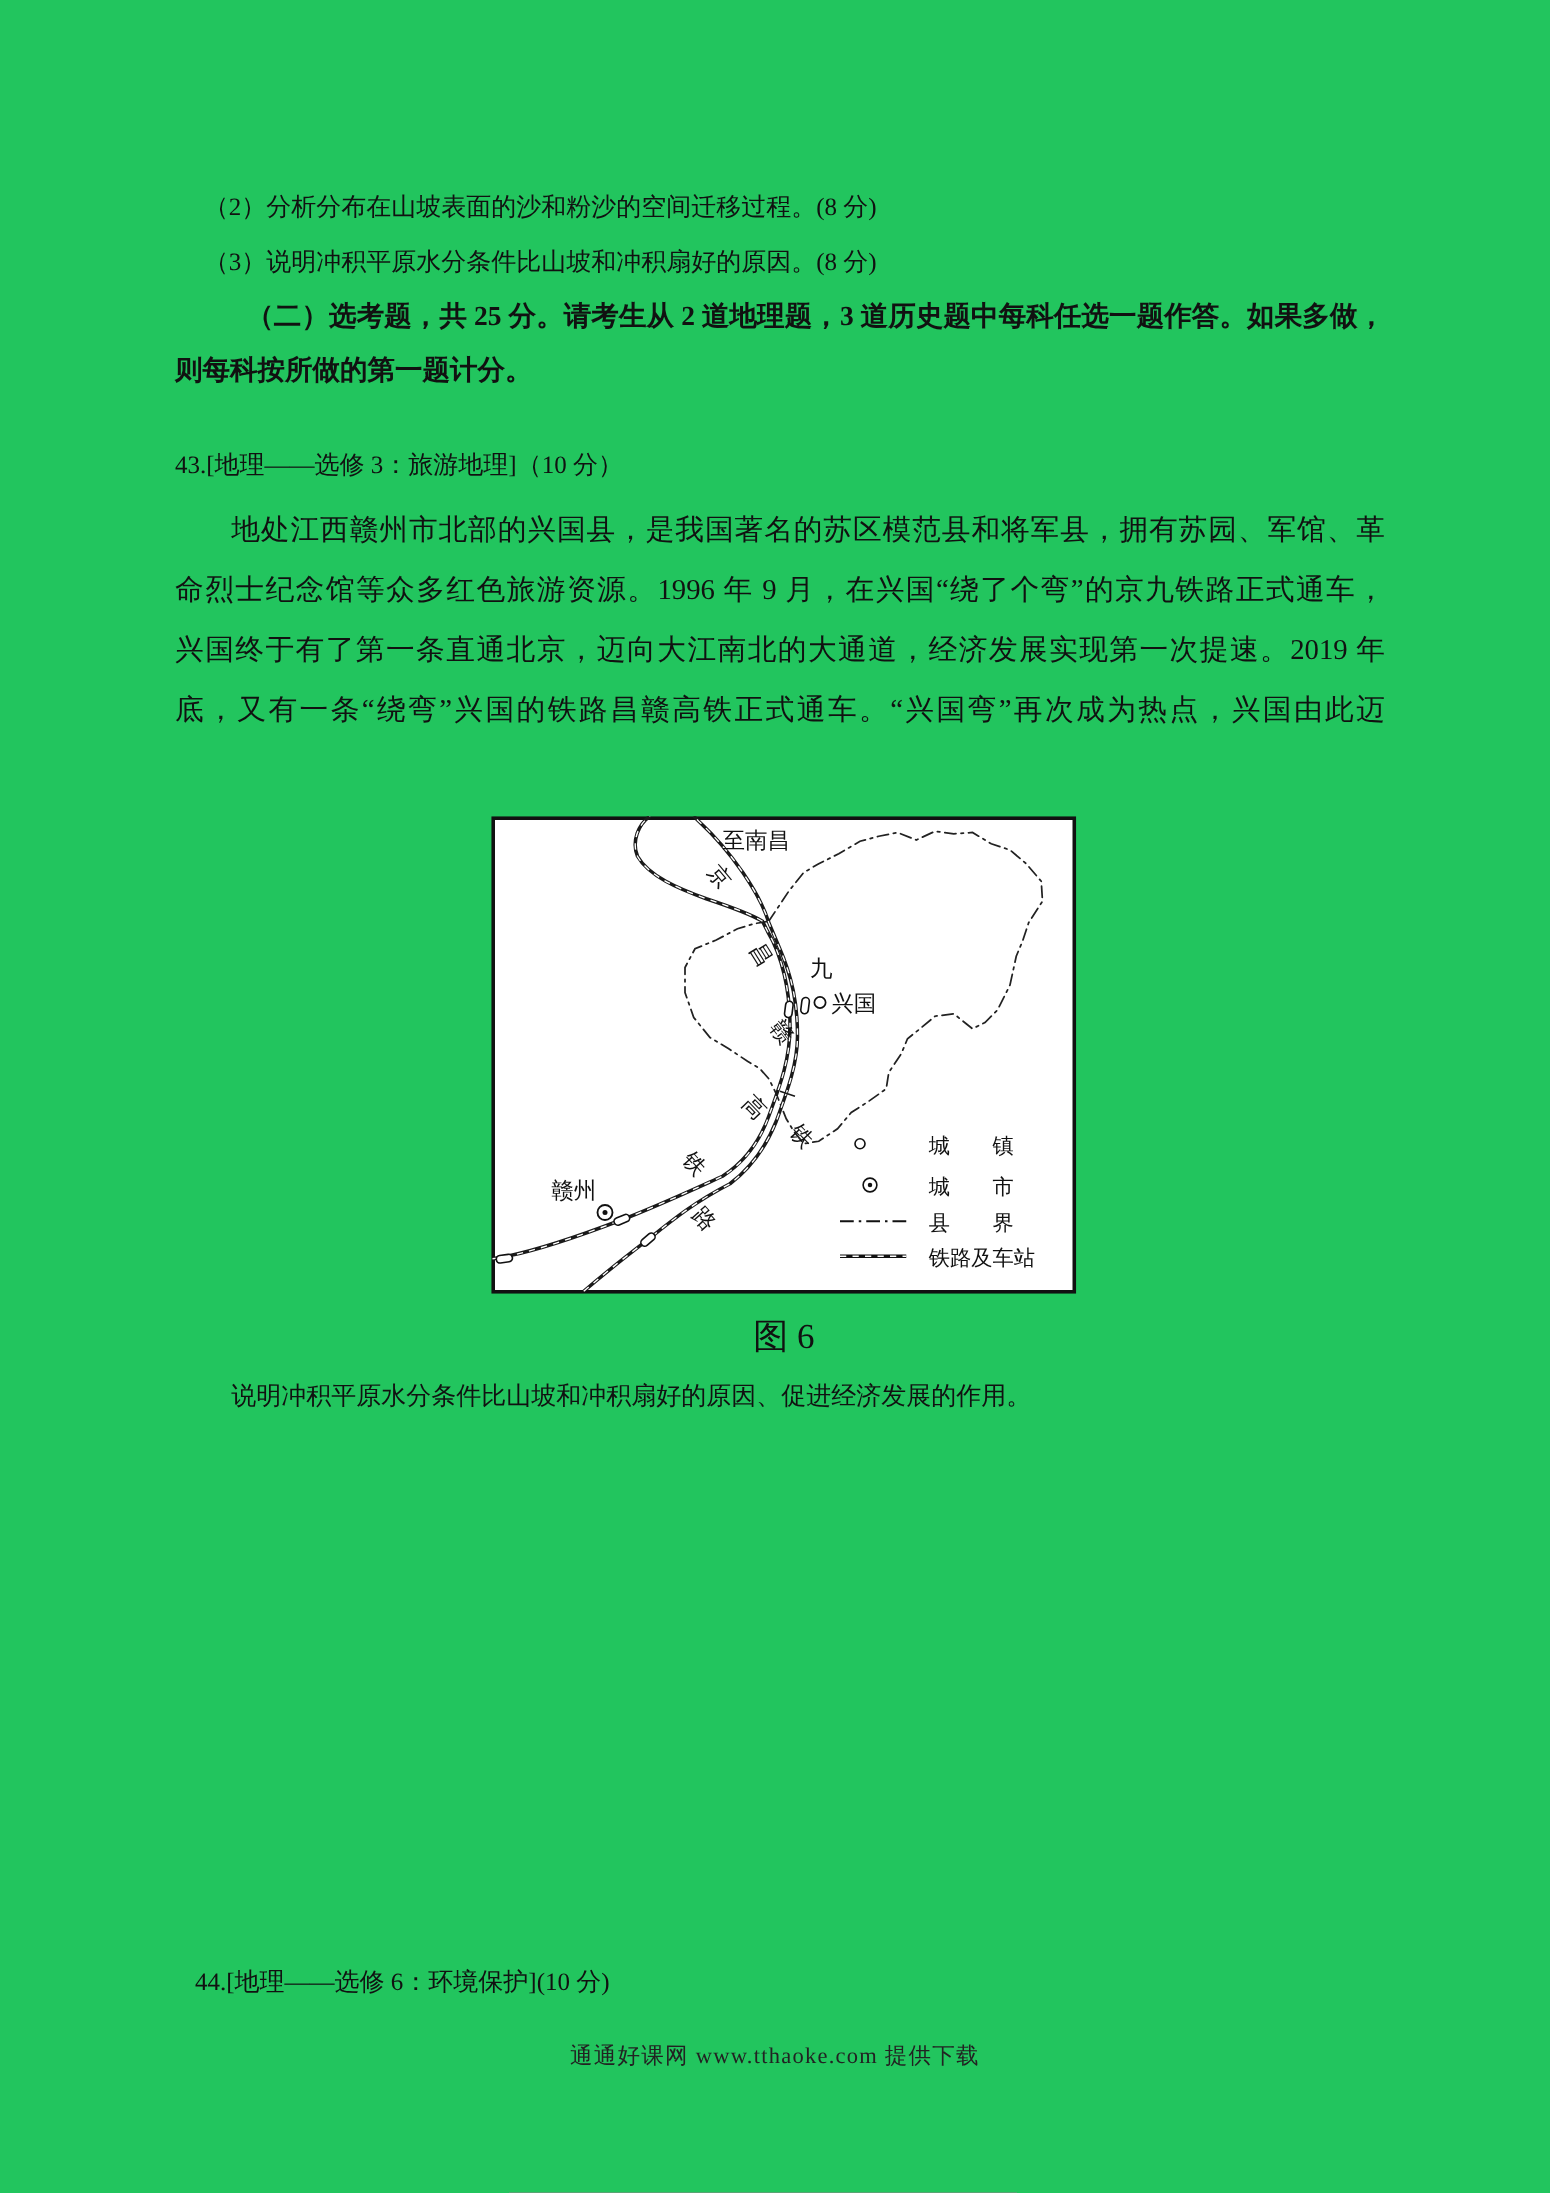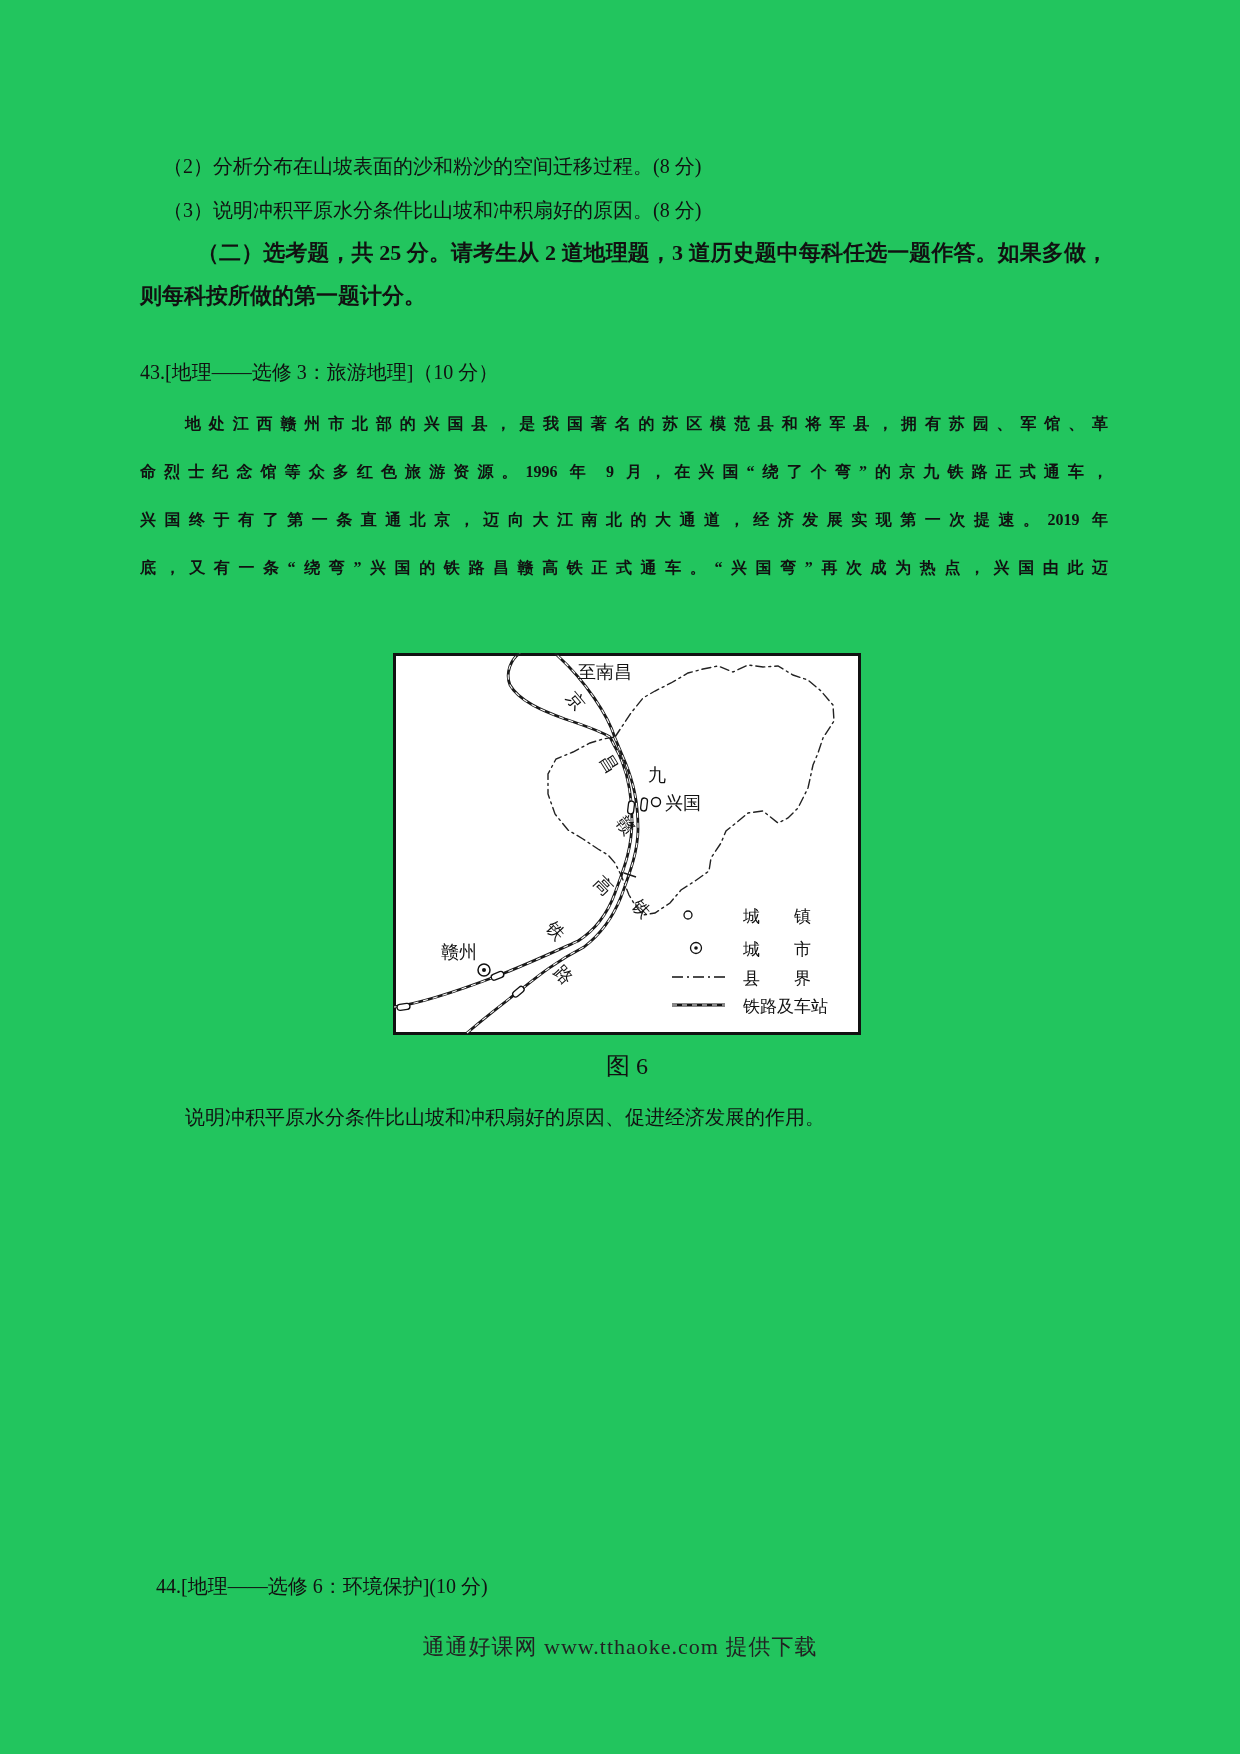--- a/index.html
+++ b/index.html
@@ -11,26 +11,26 @@
     font-family:"Liberation Serif","DejaVu Serif",serif;
     color:#111;
     overflow:hidden;
   }
   .abs{position:absolute;}
   .bodytext{font-size:20px;line-height:28px;white-space:pre;}
   .heading{
     font-size:22px;font-weight:bold;line-height:43px;
     width:968px;text-indent:57px;text-align:justify;
   }
-  .passage{width:968px;font-size:16px;font-weight:bold;}
+  .passage{width:968px;font-size:23px;}
   .p-line{height:48px;line-height:48px;text-align:justify;text-align-last:justify;overflow:hidden;}
   .p-line.first{text-indent:45px;}
   .p-line.last{text-align-last:left;}
-  .caption{width:468px;text-align:center;font-size:24px;}
-  .footer{width:1240px;text-align:center;font-size:22px;color:#222;letter-spacing:1px;}
+  .caption{width:468px;text-align:center;font-size:28px;}
+  .footer{width:1240px;text-align:center;font-size:18px;color:#222;letter-spacing:1px;}
   svg text{font-family:"Liberation Serif","DejaVu Serif",serif;fill:#111;}
   .maplabel{font-size:18px;}
   .maplabel-s{font-size:17px;}
 </style>
 </head>
 <body>
 
 <div class="page">
 
   <div class="abs bodytext" style="left:163px;top:152px;">（2）分析分布在山坡表面的沙和粉沙的空间迁移过程。(8 分)</div>

